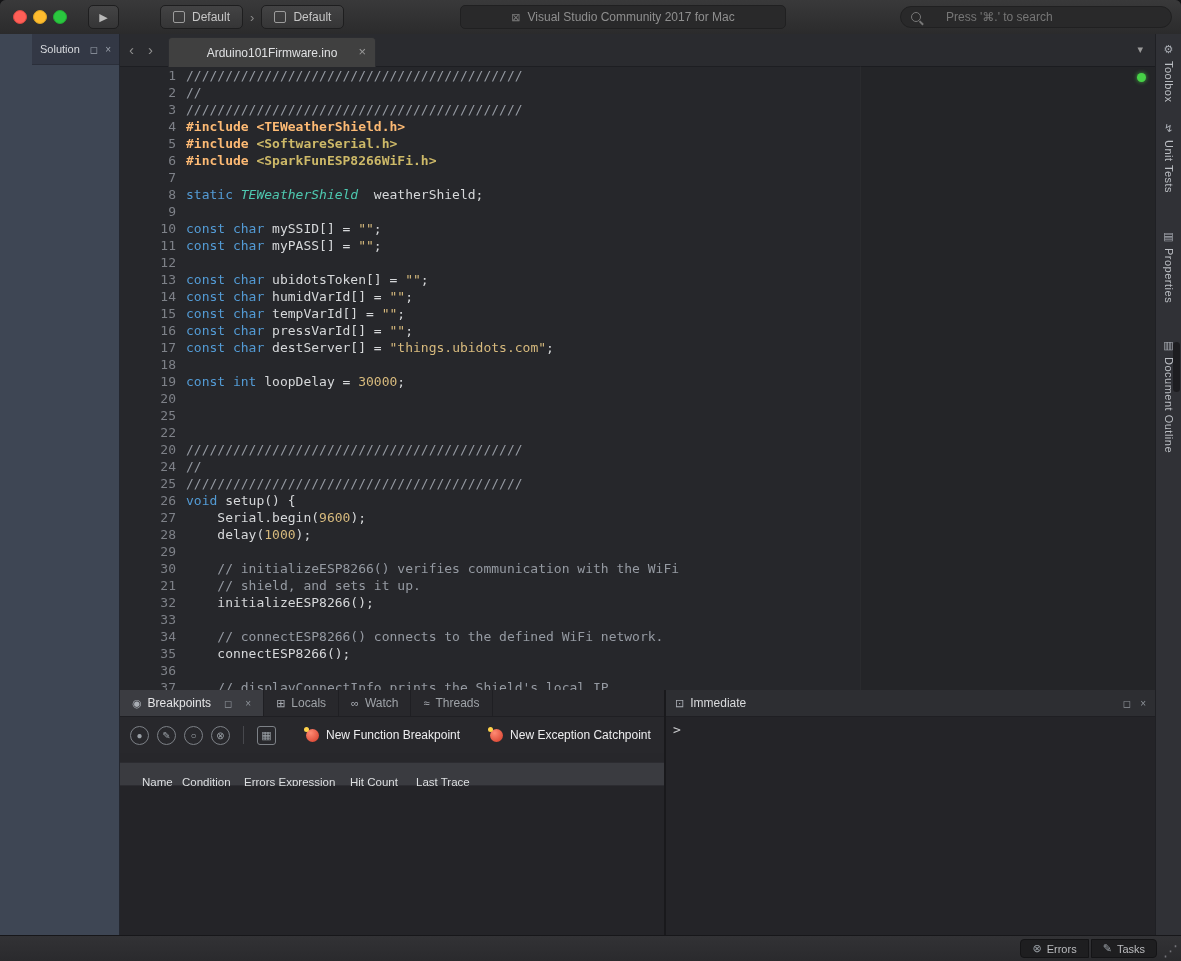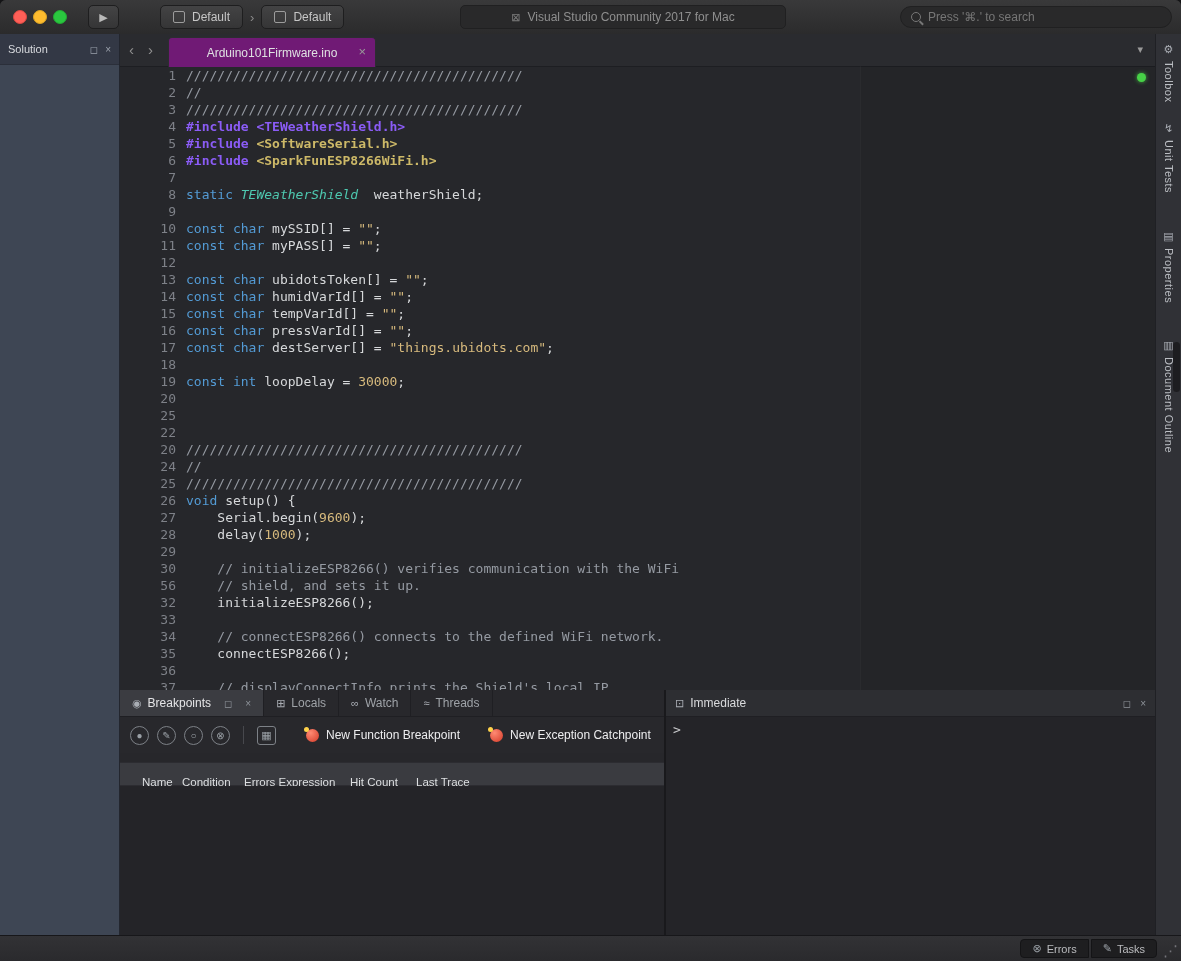--- a/index.html
+++ b/index.html
@@ -22,53 +22,53 @@
     background:linear-gradient(#434344,#353536);border:1px solid #1e1e1f;border-radius:5px;
     color:#c6c6c6;font-size:12px;}
   .cfg-box{width:10px;height:10px;border:1px solid #9c9c9c;border-radius:2px;display:inline-block;}
   .cfg-chev{color:#8b8b8b;font-size:13px;}
   .title-field{position:absolute;left:460px;top:5px;width:326px;height:24px;box-sizing:border-box;
     background:#29292a;border:1px solid #202021;border-radius:5px;
     display:flex;align-items:center;justify-content:center;gap:7px;color:#8f8f8f;font-size:12px;}
   .proxy-icon{color:#7e7e7e;font-size:11px;}
   .search-field{position:absolute;right:9px;top:6px;width:272px;height:22px;box-sizing:border-box;
     background:#29292a;border:1px solid #202021;border-radius:12px;
-    display:flex;align-items:center;padding:0 10px;gap:7px;color:#767676;font-size:12px;}
+    display:flex;align-items:center;padding:0 10px;gap:25px;color:#767676;font-size:12px;}
   .lens{width:8px;height:8px;border:1.5px solid #777;border-radius:50%;position:relative;display:inline-block;}
   .lens::after{content:'';position:absolute;width:5px;height:1.5px;background:#777;
     transform:rotate(45deg);right:-4px;bottom:-2px;}
 
   
-  .sidebar{position:absolute;left:0;top:34px;width:120px;height:901px;background:#3e4654;border-right:1px solid #23262e;box-sizing:border-box;}
+  .sidebar{position:absolute;left:0;top:34px;width:120px;height:901px;background:#3e4654;border-right:1px solid #23262e;box-sizing:border-box;padding-left:32px;}
   .pad-header{height:30px;background:#333845;display:flex;align-items:center;padding:0 8px;
     color:#d8dade;font-size:11px;border-bottom:1px solid #2b2f3a;}
   .pad-controls{margin-left:auto;display:flex;gap:7px;color:#9ba1ac;font-size:10px;}
   .pad-controls span{cursor:pointer;}
 
   
   .editor-region{position:absolute;left:120px;top:34px;width:1035px;height:656px;background:#26272b;}
   .tabstrip{position:absolute;left:0;top:0;right:0;height:32px;background:#2a2b2f;border-bottom:1px solid #1d1e22;}
   .tab-nav{position:absolute;top:7px;color:#919191;font-size:15px;line-height:18px;cursor:pointer;}
   .tab-nav.left{left:9px;} .tab-nav.right{left:28px;}
-  .tab{position:absolute;left:48px;top:3px;width:206px;height:29px;background:#701a75;
+  .tab{position:absolute;left:48px;top:3px;width:206px;height:29px;background:#404040;
     border:1px solid #2c2d31;border-bottom:none;border-radius:4px 4px 0 0;
     display:flex;align-items:center;justify-content:center;color:#dfe0e2;font-size:12px;}
   .tab-close{position:absolute;right:9px;top:6px;color:#9a9a9a;font-size:13px;cursor:pointer;}
   .tab-caret{position:absolute;right:12px;top:9px;color:#9a9a9a;font-size:11px;cursor:pointer;}
   .code-area{position:absolute;left:0;top:32px;right:0;bottom:0;overflow:hidden;
     font-family:"DejaVu Sans Mono",monospace;font-size:13px;line-height:17px;}
   .margin-guide{position:absolute;left:740px;top:0;right:0;bottom:0;
     background:rgba(0,0,0,0.05);border-left:1px solid rgba(255,255,255,0.03);}
   .code-lines{position:relative;padding-top:1px;}
   .code-line{display:flex;height:17px;white-space:pre;}
   .gutter{width:56px;text-align:right;color:#7e8188;flex:none;}
   .src{padding-left:10px;}
   .tok-c{color:#959aa2;} .tok-k{color:#539bd5;} .tok-t{color:#4ec9b0;font-style:italic;}
   .tok-s{color:#d7ba7d;} .tok-n{color:#d7ba7d;margin-top:14px;} .tok-p{color:#d6d8da;}
-  .tok-d{color:#8b5cf6;font-weight:bold;} .tok-h{color:#cdb968;font-weight:bold;}
+  .tok-d{color:#fdba74;font-weight:bold;} .tok-h{color:#cdb968;font-weight:bold;}
   .health-dot{position:absolute;top:7px;right:9px;width:9px;height:9px;border-radius:50%;
     background:#47d147;box-shadow:0 0 4px rgba(71,209,71,.8);}
 
   
   .right-strip{position:absolute;right:0;top:34px;width:26px;height:901px;background:#303136;border-left:1px solid #1f2024;box-sizing:border-box;}
   .dock-tab{display:flex;flex-direction:column;align-items:center;padding:9px 0 11px;cursor:pointer;}
   .dock-tab:nth-child(3){margin-top:16px;}
   .dock-tab:nth-child(4){margin-top:16px;}
   .dock-icon{font-size:11px;color:#a9adb4;margin-bottom:5px;}
   .dock-label{writing-mode:vertical-rl;font-size:11px;color:#bcbfc4;letter-spacing:.5px;}
@@ -201,21 +201,21 @@
           <div class="code-line"><span class="gutter">25</span><span class="src"> </span></div>
           <div class="code-line"><span class="gutter">22</span><span class="src"> </span></div>
           <div class="code-line"><span class="gutter">20</span><span class="src"><span class="tok-c">///////////////////////////////////////////</span></span></div>
           <div class="code-line"><span class="gutter">24</span><span class="src"><span class="tok-c">//</span></span></div>
           <div class="code-line"><span class="gutter">25</span><span class="src"><span class="tok-c">///////////////////////////////////////////</span></span></div>
           <div class="code-line"><span class="gutter">26</span><span class="src"><span class="tok-k">void</span><span class="tok-p"> setup() {</span></span></div>
           <div class="code-line"><span class="gutter">27</span><span class="src"><span class="tok-p">    Serial.begin(</span><span class="tok-n">9600</span><span class="tok-p">);</span></span></div>
           <div class="code-line"><span class="gutter">28</span><span class="src"><span class="tok-p">    delay(</span><span class="tok-n">1000</span><span class="tok-p">);</span></span></div>
           <div class="code-line"><span class="gutter">29</span><span class="src"> </span></div>
           <div class="code-line"><span class="gutter">30</span><span class="src"><span class="tok-c">    // initializeESP8266() verifies communication with the WiFi</span></span></div>
-          <div class="code-line"><span class="gutter">56</span><span class="src"><span class="tok-c">    // shield, and sets it up.</span></span></div>
+          <div class="code-line"><span class="gutter">21</span><span class="src"><span class="tok-c">    // shield, and sets it up.</span></span></div>
           <div class="code-line"><span class="gutter">32</span><span class="src"><span class="tok-p">    initializeESP8266();</span></span></div>
           <div class="code-line"><span class="gutter">33</span><span class="src"> </span></div>
           <div class="code-line"><span class="gutter">34</span><span class="src"><span class="tok-c">    // connectESP8266() connects to the defined WiFi network.</span></span></div>
           <div class="code-line"><span class="gutter">35</span><span class="src"><span class="tok-p">    connectESP8266();</span></span></div>
           <div class="code-line"><span class="gutter">36</span><span class="src"> </span></div>
           <div class="code-line"><span class="gutter">37</span><span class="src"><span class="tok-c">    // displayConnectInfo prints the Shield's local IP</span></span></div>
         </div>
       <span class="health-dot"></span>
     </div>
   </section>

